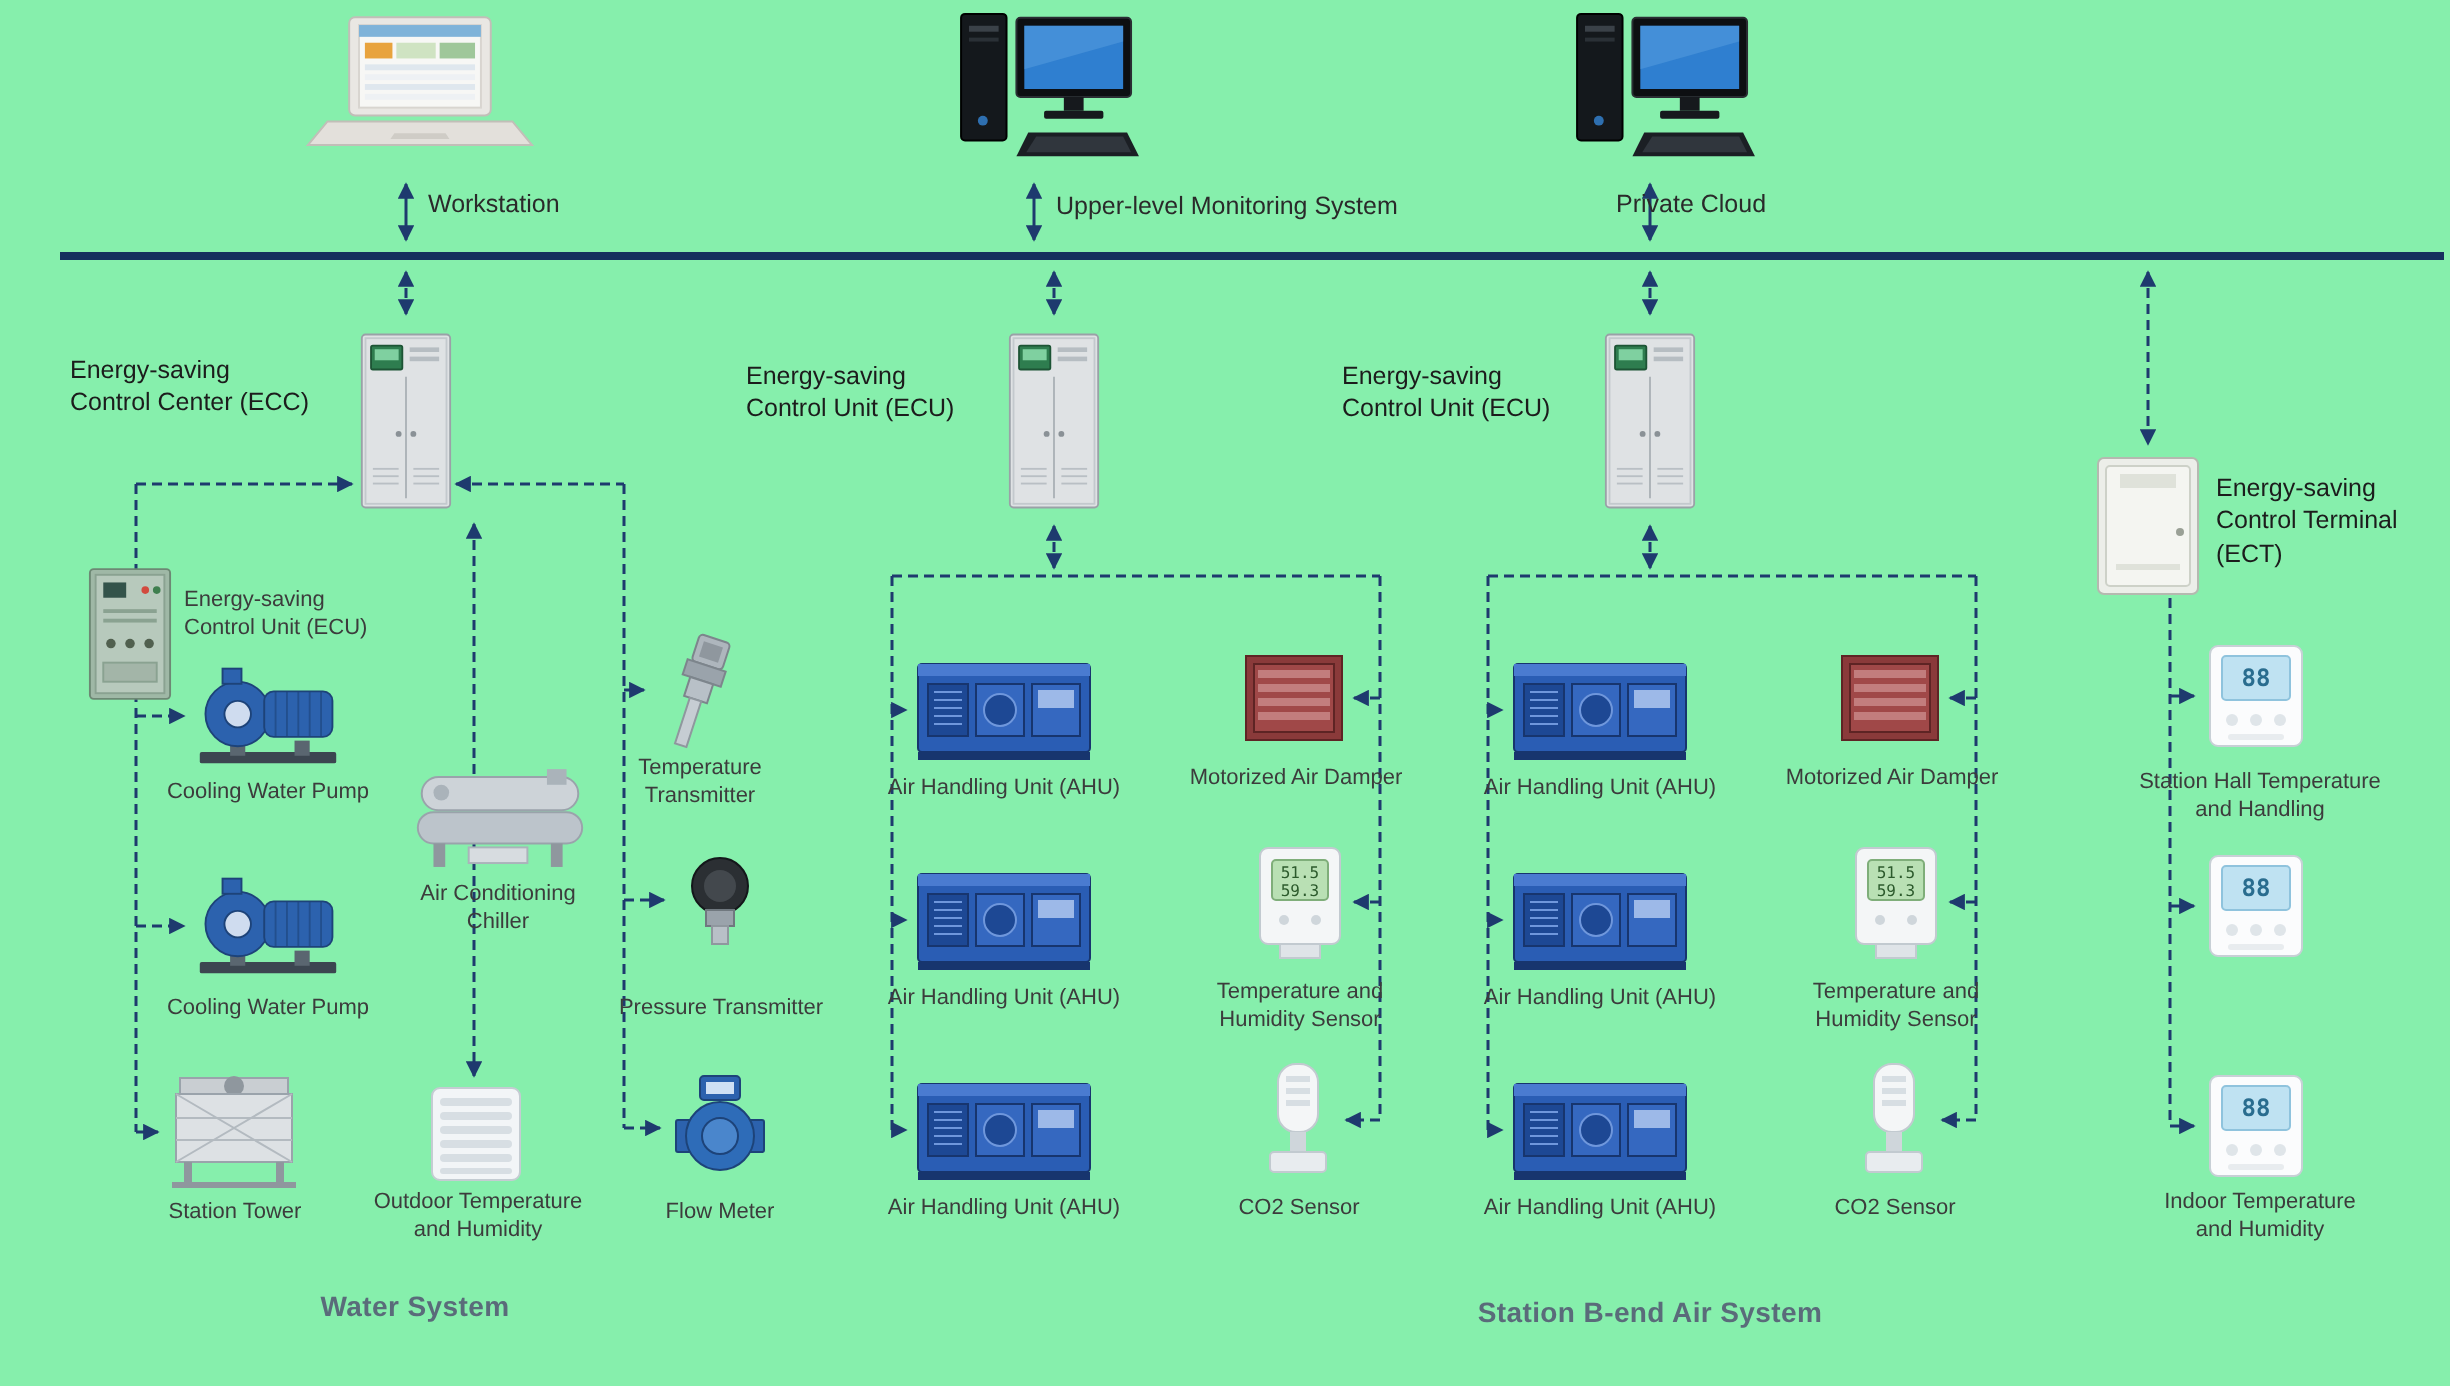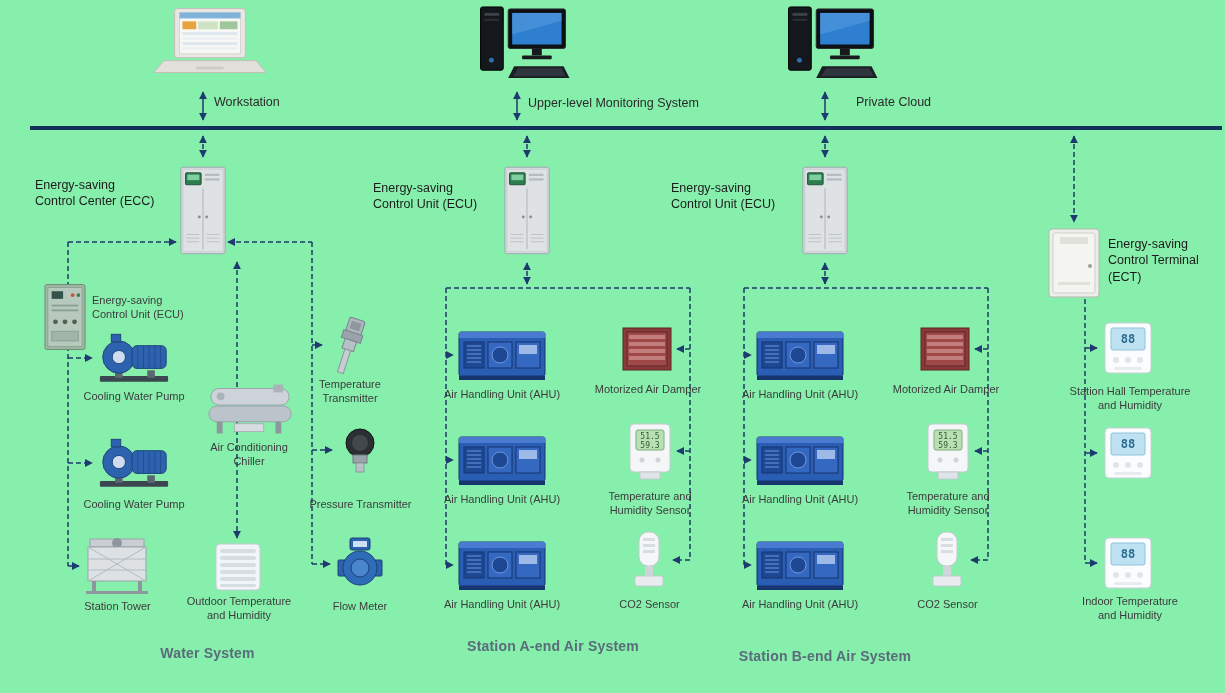--- a/index.html
+++ b/index.html
@@ -284,21 +284,21 @@
         <use href="#i-desktop"></use>
       </svg>
     </div>
   <div class="toplbl" style="left:528px;top:96px">Upper-level Monitoring System</div>
 
   <div class="dev" style="left:786px;top:3px;width:95px;height:84px">
       <svg>
         <use href="#i-desktop"></use>
       </svg>
     </div>
-  <div class="toplbl" style="left:856px;top:95px">Private Cloud</div>
+  <div class="toplbl" style="left:808px;top:95px">Private Cloud</div>
 
   <div class="dev" style="left:180px;top:163px;width:46px;height:95px">
       <svg>
         <use href="#i-cabinet"></use>
       </svg>
     </div>
   <div class="ctl" style="left:35px;top:177px;width:145px">Energy-saving
 Control Center (ECC)</div>
 
   <div class="dev" style="left:504px;top:163px;width:46px;height:95px">
@@ -431,21 +431,20 @@
   <div class="lbl c" style="left:597px;top:490px;width:106px">Temperature and
 Humidity Sensor</div>
 
   <div class="dev" style="left:630px;top:530px;width:38px;height:60px">
       <svg>
         <use href="#i-co2"></use>
       </svg>
     </div>
   <div class="lbl c" style="left:607px;top:598px;width:85px">CO2 Sensor</div>
 
-  <div class="title" style="left:448px;top:638px;width:210px">Station A-end Air System</div>
 
   <div class="dev" style="left:756px;top:328px;width:88px;height:54px">
       <svg>
         <use href="#i-ahu"></use>
       </svg>
     </div>
   <div class="lbl c" style="left:738px;top:388px;width:124px">Air Handling Unit (AHU)</div>
 
   <div class="dev" style="left:756px;top:433px;width:88px;height:54px">
       <svg>
@@ -484,21 +483,21 @@
   <div class="lbl c" style="left:905px;top:598px;width:85px">CO2 Sensor</div>
 
   <div class="title" style="left:720px;top:648px;width:210px">Station B-end Air System</div>
 
   <div class="dev" style="left:1104px;top:322px;width:48px;height:52px">
       <svg>
         <use href="#i-thermo"></use>
       </svg>
     </div>
   <div class="lbl c" style="left:1068px;top:385px;width:124px">Station Hall Temperature
-and Humidity</div>
+and Handling</div>
 
   <div class="dev" style="left:1104px;top:427px;width:48px;height:52px">
       <svg>
         <use href="#i-thermo"></use>
       </svg>
     </div>
 
   <div class="dev" style="left:1104px;top:537px;width:48px;height:52px">
       <svg>
         <use href="#i-thermo"></use>

